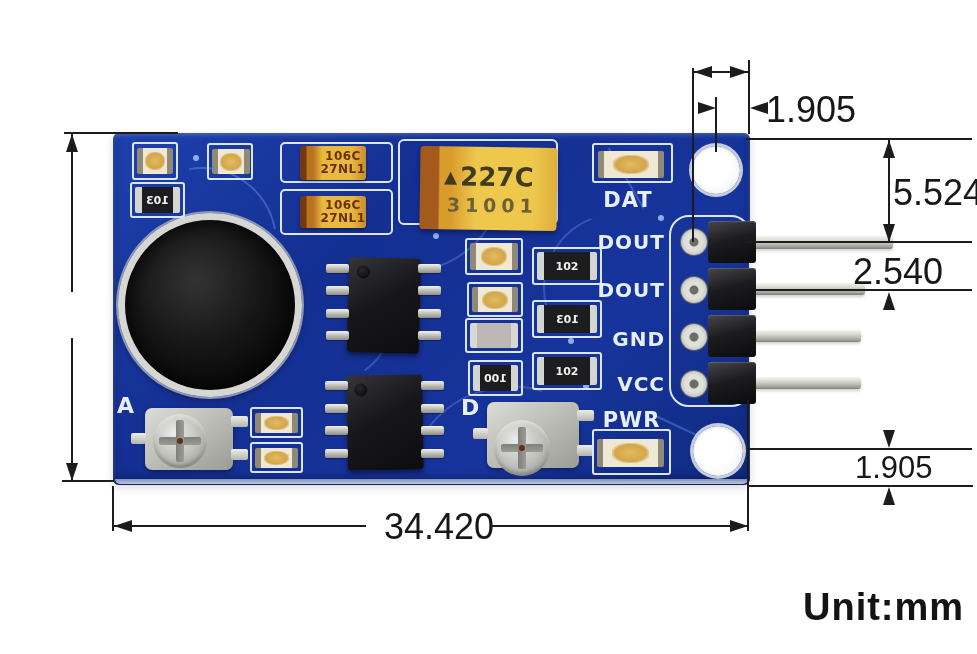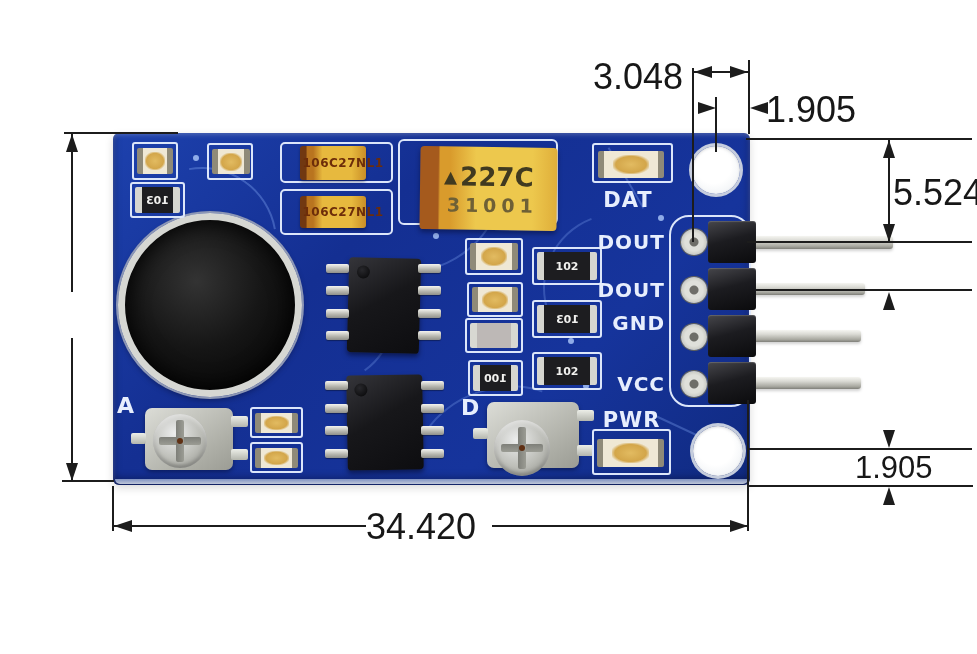--- a/index.html
+++ b/index.html
@@ -26,21 +26,21 @@
   .plabel{width:92px;text-align:right;font-size:20px}
   .mic{position:absolute;left:5px;top:80px;width:184px;height:184px;border-radius:50%;
     border:7px solid #d6d7d3;box-shadow:0 0 0 2px #8d97b5,0 3px 6px rgba(0,0,20,.4),inset 0 0 22px #000;
     background:radial-gradient(circle at 42% 36%,#333333 0%,#161616 45%,#070707 80%)}
   .smdw{position:absolute;background:linear-gradient(90deg,#8f8a78 0 6px,#efe8d5 6px calc(100% - 6px),#8f8a78 calc(100% - 6px));border-radius:2px;overflow:hidden}
   .smdw b{position:absolute;left:22%;top:14%;width:56%;height:72%;background:radial-gradient(ellipse at 50% 50%,#e2bb61 0%,#d3a64a 60%,rgba(211,166,74,0) 78%);border-radius:2px}
   .smdg{position:absolute;background:linear-gradient(90deg,#d8d8d2 0 7px,#bdb8b6 7px calc(100% - 7px),#d8d8d2 calc(100% - 7px));border-radius:2px}
   .res{position:absolute;background:linear-gradient(90deg,#d6d6d0 0 7px,#1d1d20 7px calc(100% - 7px),#d6d6d0 calc(100% - 7px));border-radius:2px;display:flex;align-items:center;justify-content:center}
   .res span{color:#f0f0ee;font-size:11px;font-weight:700;font-family:"DejaVu Sans",sans-serif;line-height:1}
   .mir{transform:scaleX(-1)}
-  .tant{position:absolute;background:linear-gradient(90deg,#713811 0 9%,#b9741f 11% 20%,#e7b93e 34% 78%,#c98e27 100%);border-radius:3px;display:flex;flex-direction:row;align-items:center;justify-content:center;padding-left:20px;box-shadow:0 2px 3px rgba(0,0,20,.35)}
+  .tant{position:absolute;background:linear-gradient(90deg,#713811 0 9%,#b9741f 11% 20%,#e7b93e 34% 78%,#c98e27 100%);border-radius:3px;display:flex;flex-direction:column;align-items:center;justify-content:center;padding-left:20px;box-shadow:0 2px 3px rgba(0,0,20,.35)}
   .tant i{font-style:normal;font-size:12px;font-weight:700;color:#6d2d09;line-height:13px;letter-spacing:.5px;font-family:"DejaVu Sans",sans-serif}
   .bigtant{position:absolute;background:linear-gradient(90deg,#a55a1d 0 18px,#d99b2c 20px 30px,#edc84d 56px 82%,#dfae3a 100%);border-radius:4px;box-shadow:0 3px 5px rgba(0,0,20,.4);transform:rotate(.8deg)}
   .bl1{position:absolute;left:24px;top:17px;font-size:26px;line-height:26px;font-weight:700;color:#403a20;font-family:"DejaVu Sans",sans-serif;display:flex;align-items:center;gap:3px}
   .bl1 .mk{font-size:17px}
   .bl2{position:absolute;left:27px;top:49px;font-size:19px;line-height:19px;font-weight:700;color:#6e6036;letter-spacing:5px;font-family:"DejaVu Sans",sans-serif}
   .chip{position:absolute;background:linear-gradient(150deg,#35353a 0%,#17171a 45%,#0d0d10 100%);border-radius:4px;box-shadow:0 3px 5px rgba(0,0,20,.5)}
   .dimple{position:absolute;left:8px;top:8px;width:13px;height:13px;border-radius:50%;background:radial-gradient(circle at 40% 35%,#28282c,#050506)}
   .cpin{position:absolute;height:9px;width:23px;background:linear-gradient(180deg,#f4f4f0,#b5b5ad 60%,#90908a);border-radius:2px;box-shadow:0 1px 1px rgba(0,0,0,.35)}
   .trim{position:absolute;background:linear-gradient(145deg,#dcddd7,#aeafa7 70%,#9b9c94);border-radius:7px;box-shadow:0 2px 4px rgba(0,0,20,.4)}
   .tab{position:absolute;background:linear-gradient(180deg,#eceee8,#b4b6ae);border-radius:2px}
@@ -170,21 +170,21 @@
         <span>102</span>
       </div>
 
     <div class="silkbox" style="left:556px;top:82px;width:82px;height:192px;border-radius:20px"></div>
     <div class="pad" style="left:568px;top:96px"></div>
     <div class="pad" style="left:568px;top:144px"></div>
     <div class="pad" style="left:568px;top:191px"></div>
     <div class="pad" style="left:568px;top:238px"></div>
     <div class="silktxt plabel" style="left:460px;top:99px">DOUT</div>
     <div class="silktxt plabel" style="left:460px;top:147px">DOUT</div>
-    <div class="silktxt plabel" style="left:460px;top:180px">GND</div>
+    <div class="silktxt plabel" style="left:460px;top:196px">GND</div>
     <div class="silktxt plabel" style="left:460px;top:241px">VCC</div>
 
     <div class="silktxt" style="left:4px;top:262px;font-size:22px">A</div>
     <div class="trim" style="left:32px;top:275px;width:88px;height:62px"></div>
     <div class="tab" style="left:118px;top:283px;width:17px;height:11px"></div>
     <div class="tab" style="left:118px;top:316px;width:17px;height:11px"></div>
     <div class="tab" style="left:18px;top:300px;width:15px;height:11px"></div>
     <div class="screw" style="left:40px;top:281px;width:54px;height:54px">
       <div class="slotH"></div>
       <div class="slotV"></div>
@@ -222,57 +222,58 @@
 
   <div class="hdr" style="top:221px"></div>
   <div class="hdr" style="top:268px"></div>
   <div class="hdr" style="top:315px"></div>
   <div class="hdr" style="top:362px"></div>
   <div class="pin" style="left:753px;top:236px;width:140px;height:13px"></div>
   <div class="pin" style="left:753px;top:283px;width:112px;height:12px"></div>
   <div class="pin" style="left:753px;top:330px;width:108px;height:12px"></div>
   <div class="pin" style="left:753px;top:377px;width:108px;height:12px"></div>
 
-  <div class="dtxt" style="left:553px;top:59px;width:130px;text-align:right">3.048</div>
   <div class="dl" style="left:692px;top:68px;width:2px;height:174px"></div>
   <div class="dl" style="left:748px;top:60px;width:2px;height:74px"></div>
   <div class="dl" style="left:694px;top:71px;width:54px;height:2px"></div>
   <div class="arrL" style="left:694px;top:66px"></div>
   <div class="arrR" style="left:730px;top:66px"></div>
 
   <div class="dtxt" style="left:766px;top:92px">1.905</div>
   <div class="dl" style="left:715px;top:97px;width:2px;height:55px"></div>
   <div class="arrR" style="left:698px;top:102px"></div>
   <div class="arrL" style="left:750px;top:102px"></div>
 
   <div class="dl" style="left:746px;top:138px;width:226px;height:2px"></div>
   <div class="dl" style="left:747px;top:241px;width:225px;height:2px"></div>
   <div class="dl" style="left:888px;top:140px;width:2px;height:102px"></div>
   <div class="arrU" style="left:883px;top:140px"></div>
   <div class="arrD" style="left:883px;top:224px"></div>
   <div class="dtxt" style="left:893px;top:175px">5.524</div>
 
   <div class="dl" style="left:756px;top:289px;width:216px;height:2px"></div>
   <div class="arrU" style="left:883px;top:292px"></div>
+  <div class="dtxt" style="left:853px;top:254px">2.540</div>
 
   <div class="dl" style="left:747px;top:448px;width:225px;height:2px"></div>
   <div class="dl" style="left:747px;top:485px;width:226px;height:2px"></div>
   <div class="arrD" style="left:883px;top:430px"></div>
   <div class="arrU" style="left:883px;top:487px"></div>
   <div class="dtxt" style="left:855px;top:451px;font-size:31px;line-height:33px">1.905</div>
 
   <div class="dl" style="left:64px;top:132px;width:114px;height:2px"></div>
   <div class="dl" style="left:62px;top:480px;width:52px;height:2px"></div>
   <div class="dl" style="left:71px;top:134px;width:2px;height:158px"></div>
   <div class="dl" style="left:71px;top:338px;width:2px;height:143px"></div>
   <div class="arrU" style="left:66px;top:134px"></div>
   <div class="arrD" style="left:66px;top:463px"></div>
 
   <div class="dl" style="left:112px;top:486px;width:2px;height:45px"></div>
   <div class="dl" style="left:747px;top:400px;width:2px;height:131px"></div>
   <div class="dl" style="left:114px;top:525px;width:252px;height:2px"></div>
   <div class="dl" style="left:492px;top:525px;width:256px;height:2px"></div>
   <div class="arrL" style="left:114px;top:520px"></div>
   <div class="arrR" style="left:730px;top:520px"></div>
-  <div class="dtxt" style="left:366px;top:509px;width:128px;text-align:left">34.420</div>
-
+  <div class="dtxt" style="left:366px;top:509px;width:128px;text-align:right">34.420</div>
+
+  <div class="unit">Unit:mm</div>
 
 </div>
 
 </body></html>

